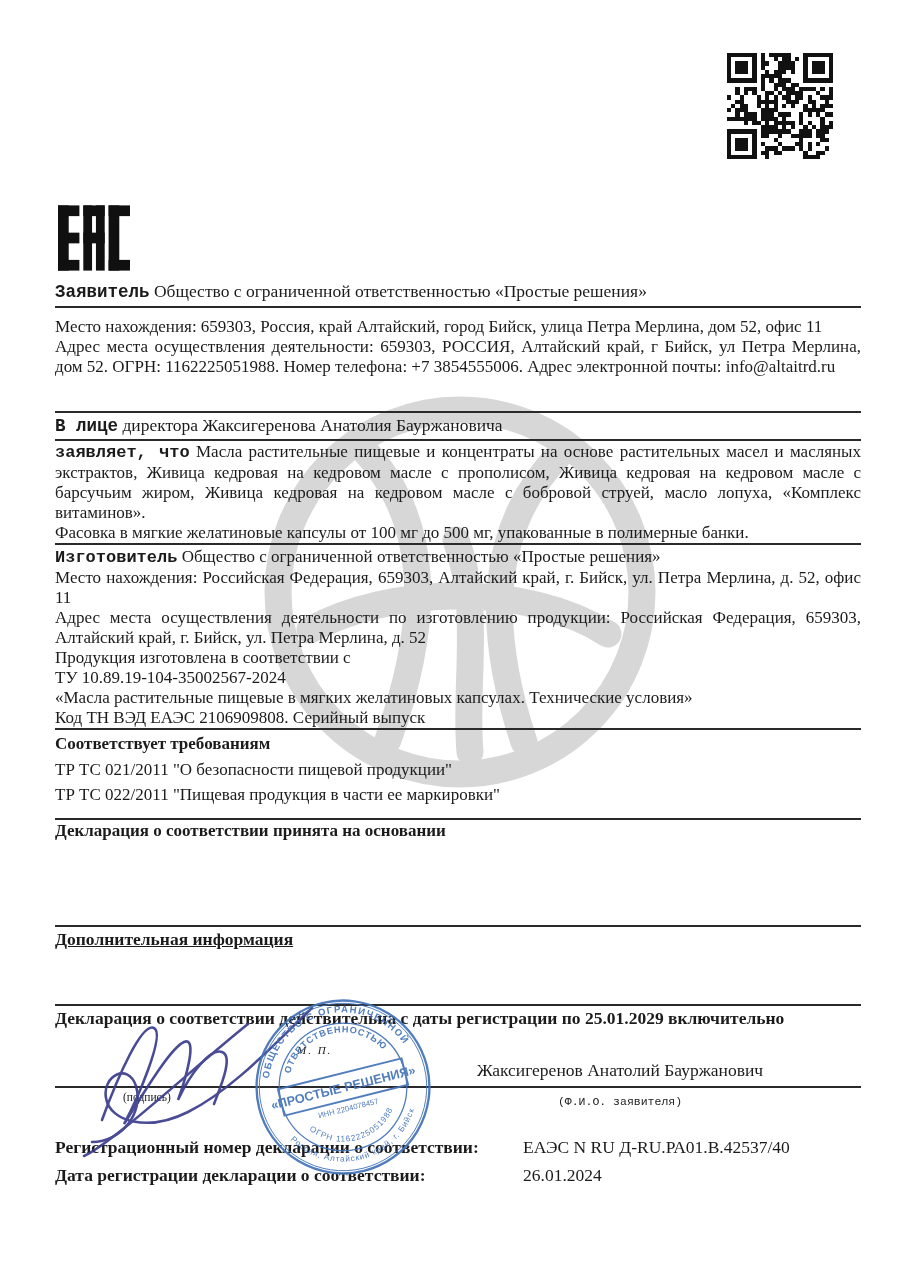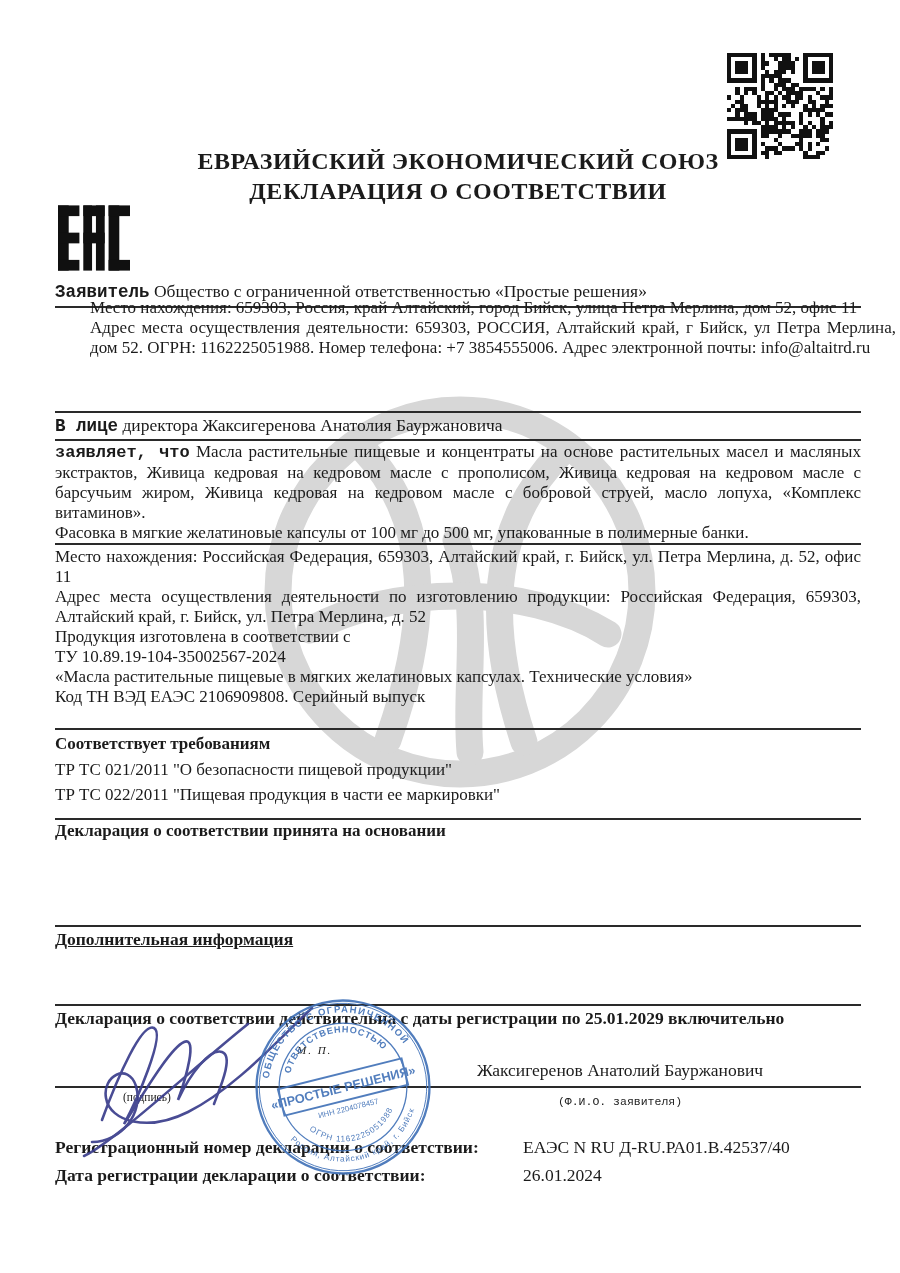--- a/index.html
+++ b/index.html
@@ -7,21 +7,21 @@
         font-family:"Liberation Serif",serif;color:#1b1b1b;overflow:hidden;margin:0 auto;}
   .abs{position:absolute;}
   .col{position:absolute;left:55px;width:806px;}
   .rule{position:absolute;left:55px;width:806px;height:2px;background:#2a2a2a;}
   .body-text{font-size:17px;line-height:20px;}
   .just{text-align:justify;text-align-last:left;}
   .pre{white-space:pre-line;}
   b{font-weight:bold;font-family:Liberation Mono, monospace;}
   .title{top:146px;text-align:center;font-weight:bold;font-size:24px;line-height:30px;letter-spacing:.5px;}
   .sec-applicant{top:281px;font-size:17.5px;}
-  .sec-details{top:298px;margin-left:35px;}
+  .sec-details{top:317px;}
   .sec-vlice{top:415px;font-size:17.5px;}
   .sec-declares{top:442px;}
   .sec-manufacturer{top:547px;}
   .sec-req{top:731px;font-size:17px;line-height:25.5px;}
   .sec-basis{top:821px;font-size:17px;line-height:20.4px;}
   .sec-additional{top:929px;font-size:17.5px;font-weight:bold;text-decoration:underline;}
   .sec-validity{top:1008px;font-size:17.5px;font-weight:bold;}
   .mp{left:297px;top:1044px;font-size:11px;letter-spacing:2px;z-index:4;font-style:italic;}
   .name-row{left:400px;top:1060px;width:440px;text-align:center;font-size:17.5px;z-index:4;}
   .caption{font-size:11.5px;color:#222;}
@@ -400,24 +400,20 @@
       <rect x="26" y="0" width="9" height="67"></rect>
         <rect x="39" y="0" width="9" height="67"></rect>
       <rect x="26" y="0" width="22" height="11"></rect>
         <rect x="26" y="28" width="22" height="11"></rect>
       <rect x="52" y="0" width="11" height="67"></rect>
         <rect x="52" y="0" width="22" height="11"></rect>
       <rect x="52" y="56" width="22" height="11"></rect>
     </svg>
   </div>
 
-  <div class="col title z1">
-    <div>ЕВРАЗИЙСКИЙ ЭКОНОМИЧЕСКИЙ СОЮЗ</div>
-    <div>ДЕКЛАРАЦИЯ О СООТВЕТСТВИИ</div>
-  </div>
 
   <div class="col sec-applicant z1">
     <b>Заявитель</b>
     <span>Общество с ограниченной ответственностью «Простые решения»</span>
   </div>
   <div class="rule z1" style="top:306px"></div>
 
   <div class="col sec-details body-text just pre z1">Место нахождения: 659303, Россия, край Алтайский, город Бийск, улица Петра Мерлина, дом 52, офис 11
 Адрес места осуществления деятельности: 659303, РОССИЯ, Алтайский край, г Бийск, ул Петра Мерлина, дом 52. ОГРН: 1162225051988. Номер телефона: +7 3854555006. Адрес электронной почты: info@altaitrd.ru</div>
   <div class="rule z1" style="top:411px"></div>
@@ -431,20 +427,24 @@
   <div class="col sec-declares body-text z1">
     <div class="just">
       <b>заявляет, что</b>
       <span>Масла растительные пищевые и концентраты на основе растительных масел и масляных экстрактов, Живица кедровая на кедровом масле с прополисом, Живица кедровая на кедровом масле с барсучьим жиром, Живица кедровая на кедровом масле с бобровой струей, масло лопуха, «Комплекс витаминов».</span>
     </div>
     <div>Фасовка в мягкие желатиновые капсулы от 100 мг до 500 мг, упакованные в полимерные банки.</div>
   </div>
   <div class="rule z1" style="top:543px"></div>
 
   <div class="col sec-manufacturer body-text z1">
+    <div>
+      <b>Изготовитель</b>
+      <span>Общество с ограниченной ответственностью «Простые решения»</span>
+    </div>
     <div class="just pre">Место нахождения: Российская Федерация, 659303, Алтайский край, г. Бийск, ул. Петра Мерлина, д. 52, офис 11
 Адрес места осуществления деятельности по изготовлению продукции: Российская Федерация, 659303, Алтайский край, г. Бийск, ул. Петра Мерлина, д. 52
 Продукция изготовлена в соответствии с
 ТУ 10.89.19-104-35002567-2024
 «Масла растительные пищевые  в мягких желатиновых капсулах. Технические условия»
 Код ТН ВЭД ЕАЭС 2106909808. Серийный выпуск</div>
   </div>
   <div class="rule z1" style="top:728px"></div>
 
   <div class="col sec-req z1">

